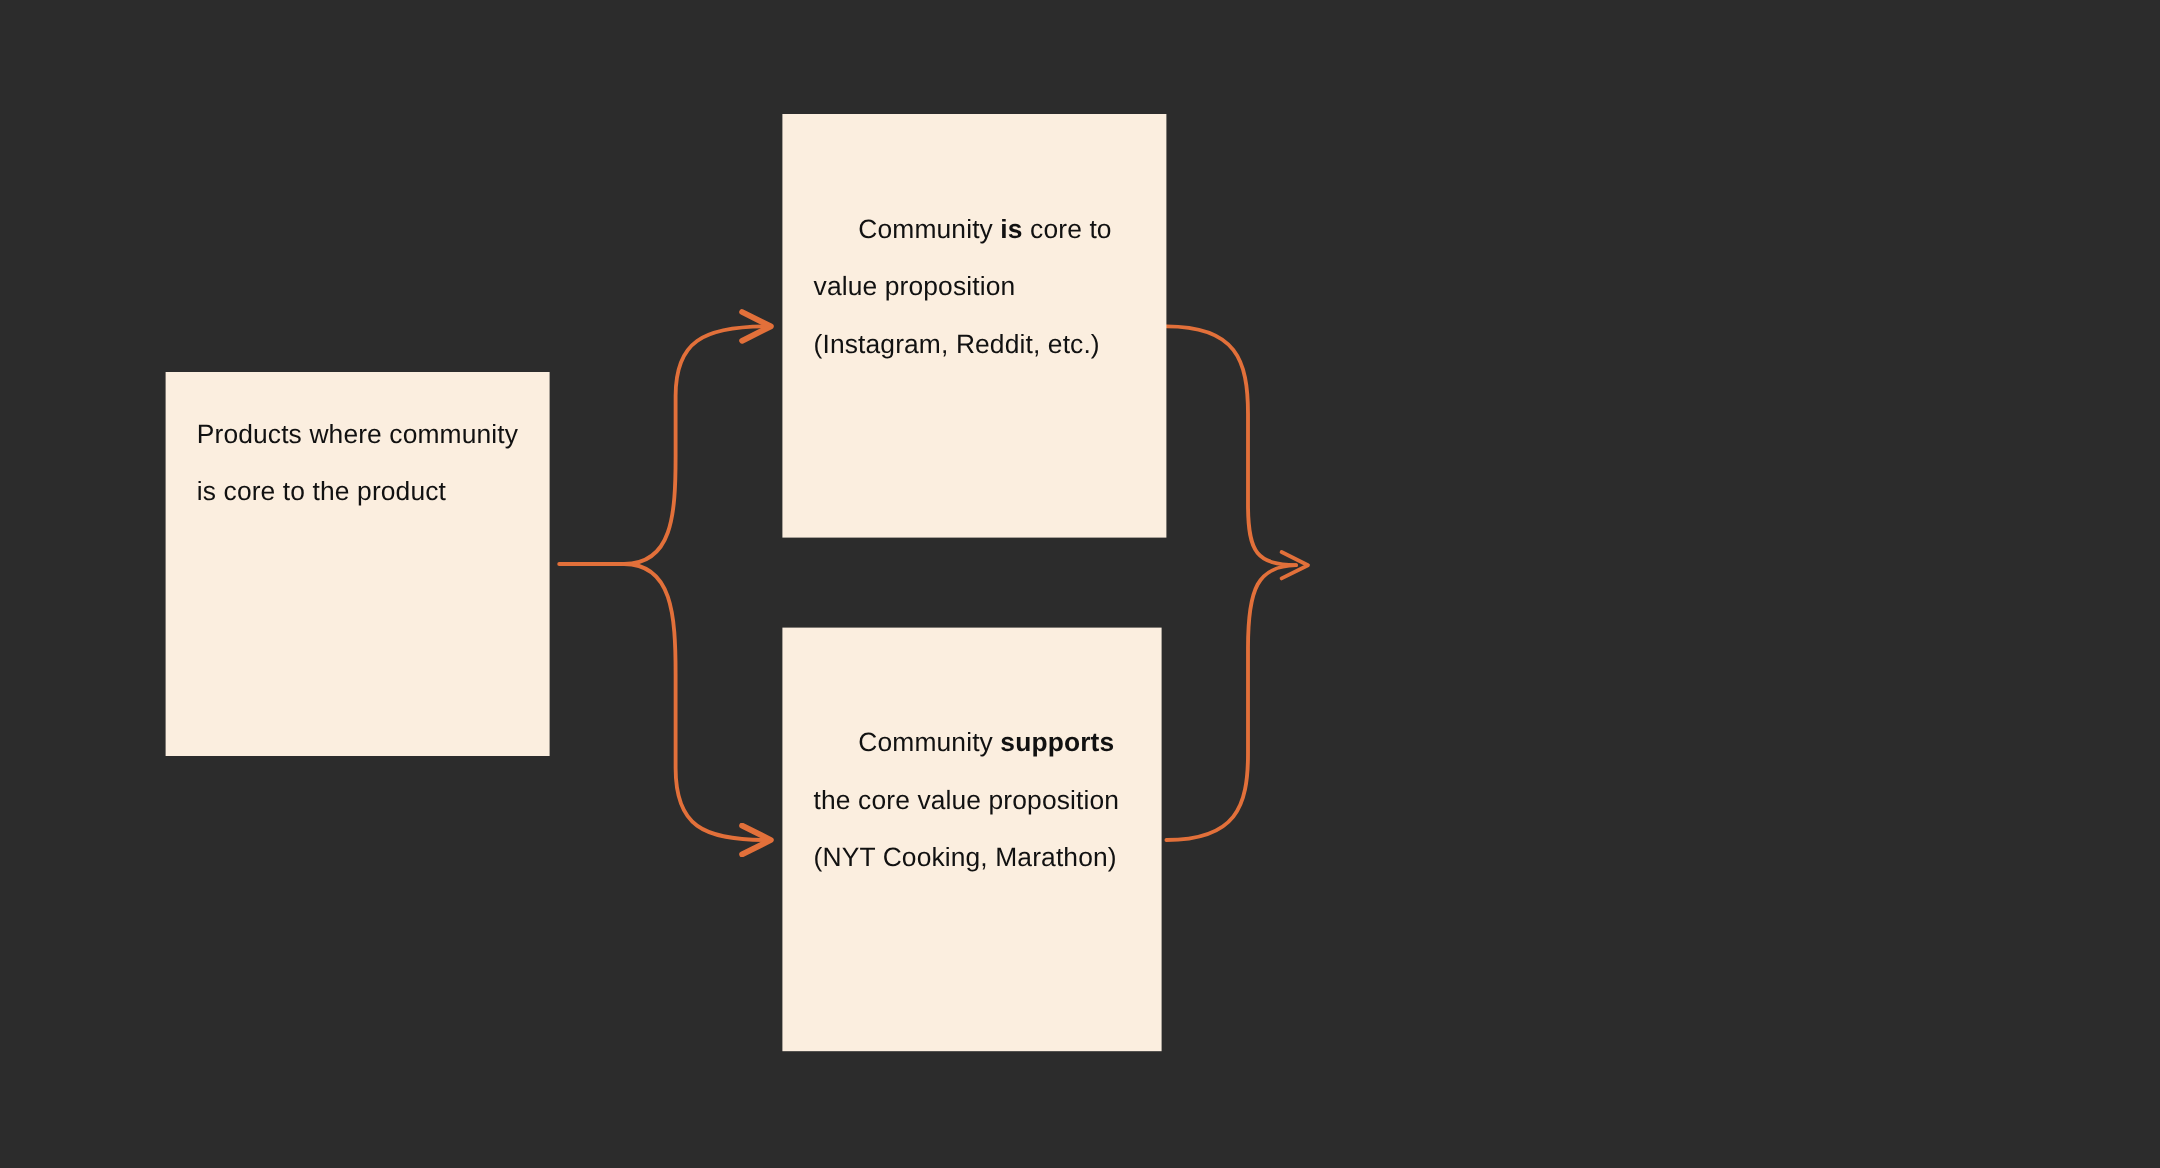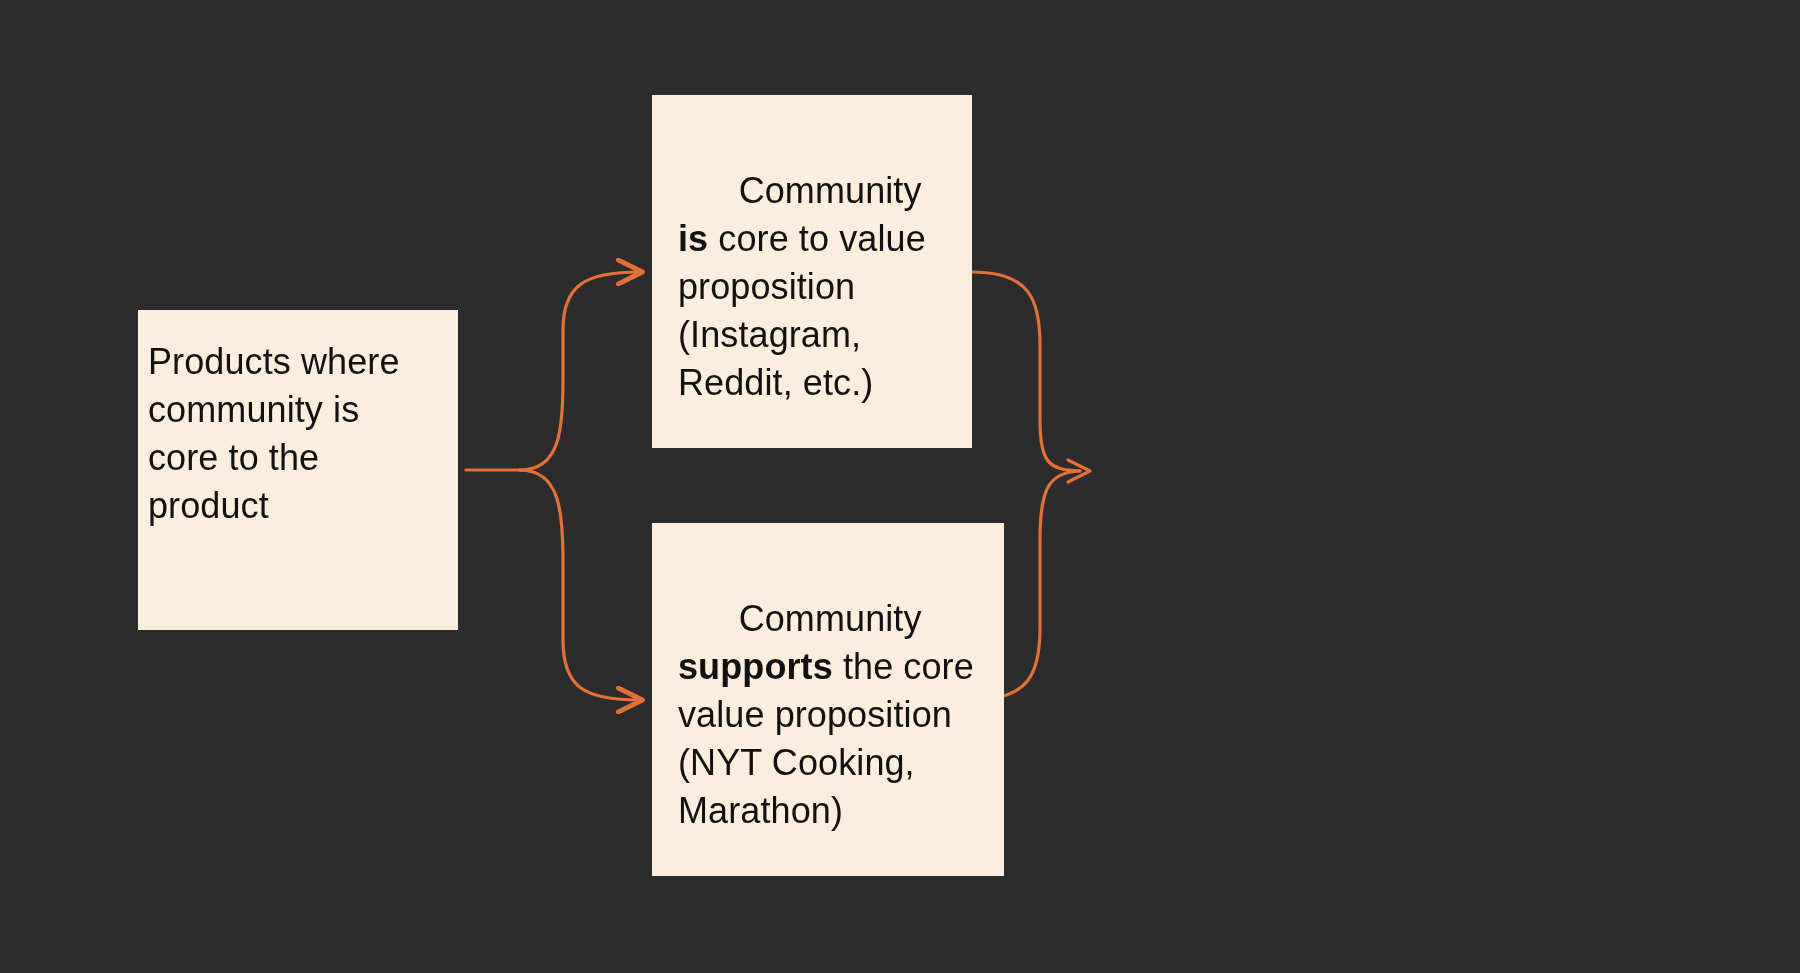--- a/index.html
+++ b/index.html
@@ -27,53 +27,53 @@
     width: 1800px;
     height: 973px;
     pointer-events: none;
   }
   .node {
     position: absolute;
     box-sizing: border-box;
     display: block;
   }
   .node-text {
-    font-size: 36px;
+    font-size: 22px;
     line-height: 48px;
     color: #111111;
     font-weight: 400;
     letter-spacing: 0.1px;
     white-space: pre-wrap;
   }
   .node-text b {
     font-weight: 700;
   }
   
   #node-source {
     left: 138px;
     top: 310px;
     width: 320px;
     height: 320px;
     background: #fbeedf;
-    padding: 28px 26px 0 10px;
+    padding: 28px 26px 0 26px;
   }
   
   #node-branch-core {
     left: 652px;
     top: 95px;
     width: 320px;
     height: 353px;
     background: #fbeedf;
     padding: 24px 26px 0 26px;
   }
   
   #node-branch-supports {
     left: 652px;
     top: 523px;
-    width: 352px;
+    width: 316px;
     height: 353px;
     background: #fbeedf;
     padding: 24px 26px 0 26px;
   }
   
   #node-conclusion {
     left: 1100px;
     top: 310px;
     width: 558px;
     height: 322px;

